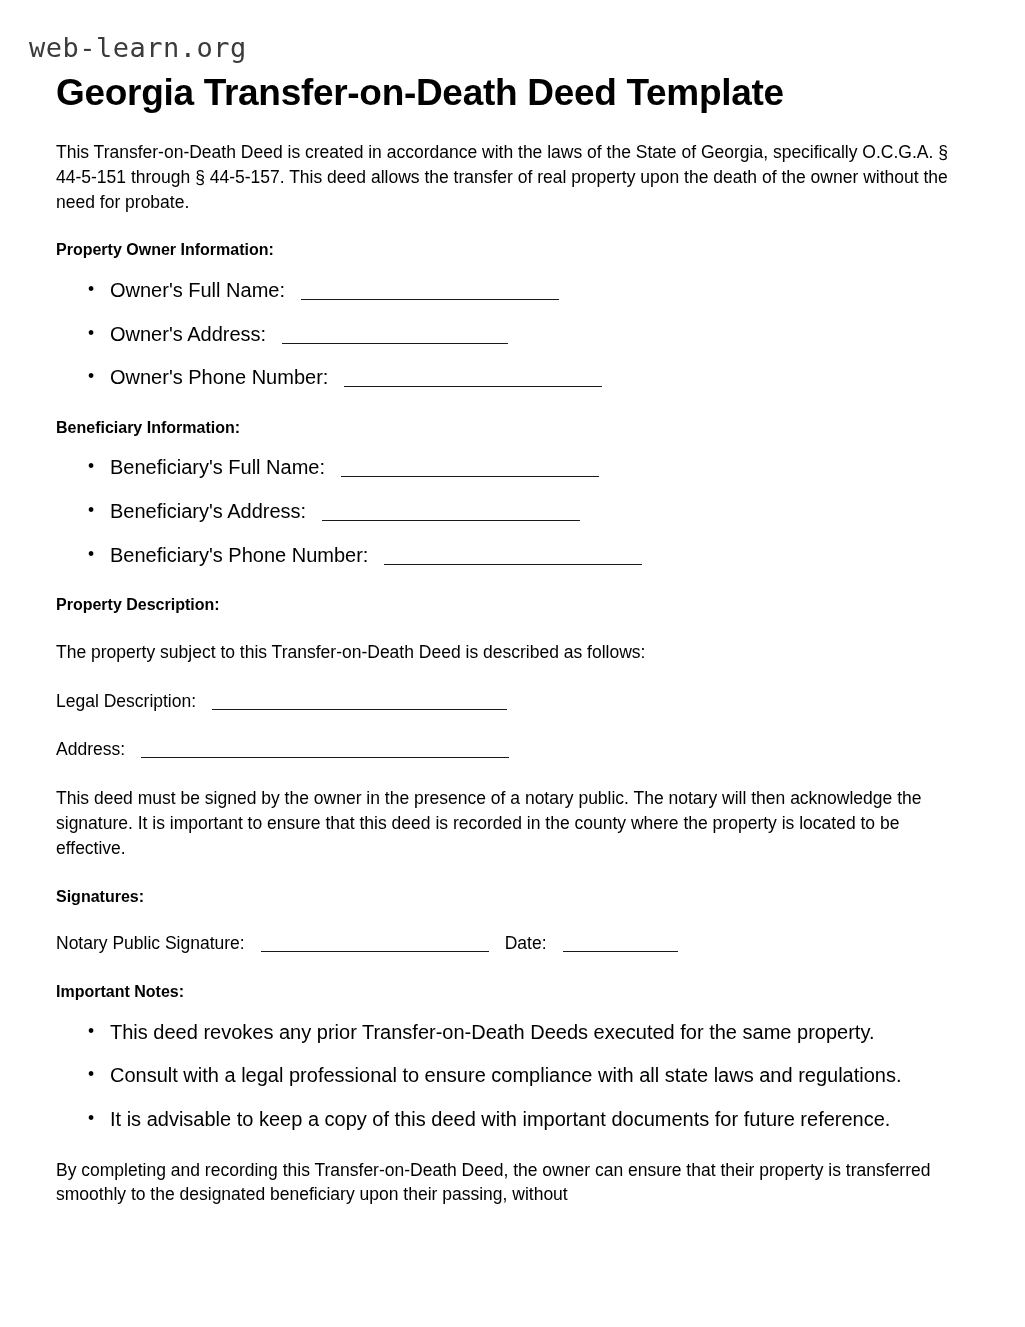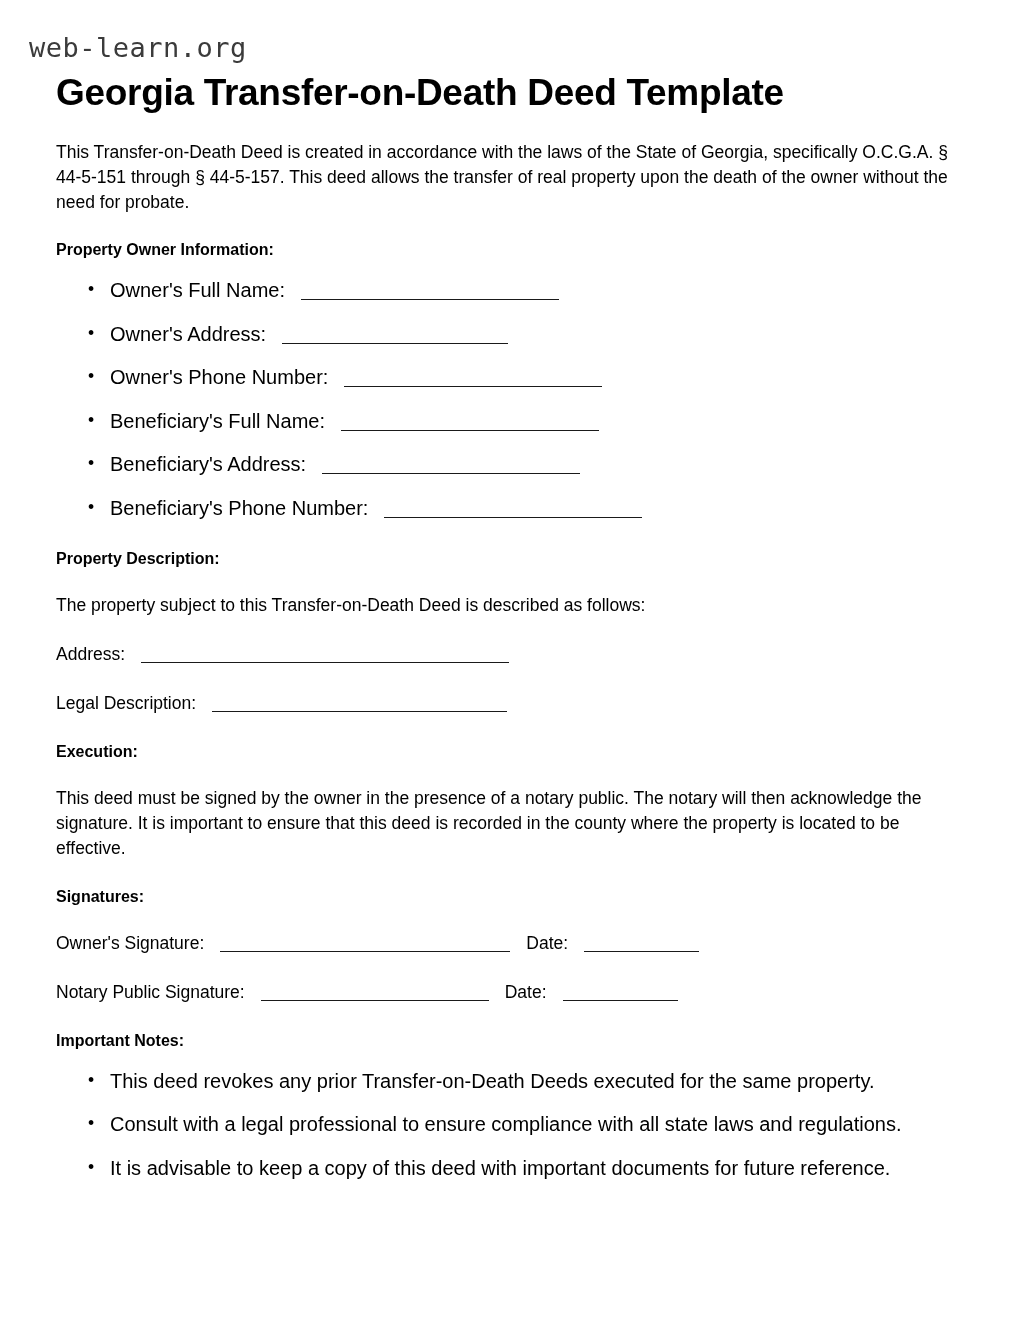--- a/index.html
+++ b/index.html
@@ -107,44 +107,44 @@
 
     <p class="body-text">This Transfer-on-Death Deed is created in accordance with the laws of the State of Georgia, specifically O.C.G.A. § 44-5-151 through § 44-5-157. This deed allows the transfer of real property upon the death of the owner without the need for probate.</p>
 
     <h2 class="section-title">Property Owner Information:</h2>
     <ul class="bullets">
       <li><span>Owner's Full Name:</span><span class="gap-sm"></span><span class="blank" style="width:258px"></span></li>
       <li><span>Owner's Address:</span><span class="gap-sm"></span><span class="blank" style="width:226px"></span></li>
       <li><span>Owner's Phone Number:</span><span class="gap-sm"></span><span class="blank" style="width:258px"></span></li>
     </ul>
 
+    <h2 class="section-title">Beneficiary Information:</h2>
     <ul class="bullets">
       <li><span>Beneficiary's Full Name:</span><span class="gap-sm"></span><span class="blank" style="width:258px"></span></li>
       <li><span>Beneficiary's Address:</span><span class="gap-sm"></span><span class="blank" style="width:258px"></span></li>
       <li><span>Beneficiary's Phone Number:</span><span class="gap-sm"></span><span class="blank" style="width:258px"></span></li>
     </ul>
 
     <h2 class="section-title">Property Description:</h2>
     <p class="body-text">The property subject to this Transfer-on-Death Deed is described as follows:</p>
 
+    <p class="field-line"><span>Legal Description:</span><span class="gap-sm"></span><span class="blank" style="width:295px"></span></p>
+
     <p class="field-line"><span>Address:</span><span class="gap-sm"></span><span class="blank" style="width:368px"></span></p>
 
-    <p class="field-line"><span>Legal Description:</span><span class="gap-sm"></span><span class="blank" style="width:295px"></span></p>
-
-    <h2 class="section-title">Execution:</h2>
     <p class="body-text">This deed must be signed by the owner in the presence of a notary public. The notary will then acknowledge the signature. It is important to ensure that this deed is recorded in the county where the property is located to be effective.</p>
 
     <h2 class="section-title">Signatures:</h2>
 
-    <p class="field-line"><span>Owner's Signature:</span><span class="gap-sm"></span><span class="blank" style="width:290px"></span><span class="gap-sm"></span><span>Date:</span><span class="gap-sm"></span><span class="blank" style="width:115px"></span></p>
 
     <p class="field-line"><span>Notary Public Signature:</span><span class="gap-sm"></span><span class="blank" style="width:228px"></span><span class="gap-sm"></span><span>Date:</span><span class="gap-sm"></span><span class="blank" style="width:115px"></span></p>
 
     <h2 class="section-title">Important Notes:</h2>
     <ul class="bullets">
       <li>This deed revokes any prior Transfer-on-Death Deeds executed for the same property.</li>
       <li>Consult with a legal professional to ensure compliance with all state laws and regulations.</li>
       <li>It is advisable to keep a copy of this deed with important documents for future reference.</li>
     </ul>
 
+    <p class="body-text">By completing and recording this Transfer-on-Death Deed, the owner can ensure that their property is transferred smoothly to the designated beneficiary upon their passing, without</p>
 
   </div>
 </div>
 
 </body></html>

